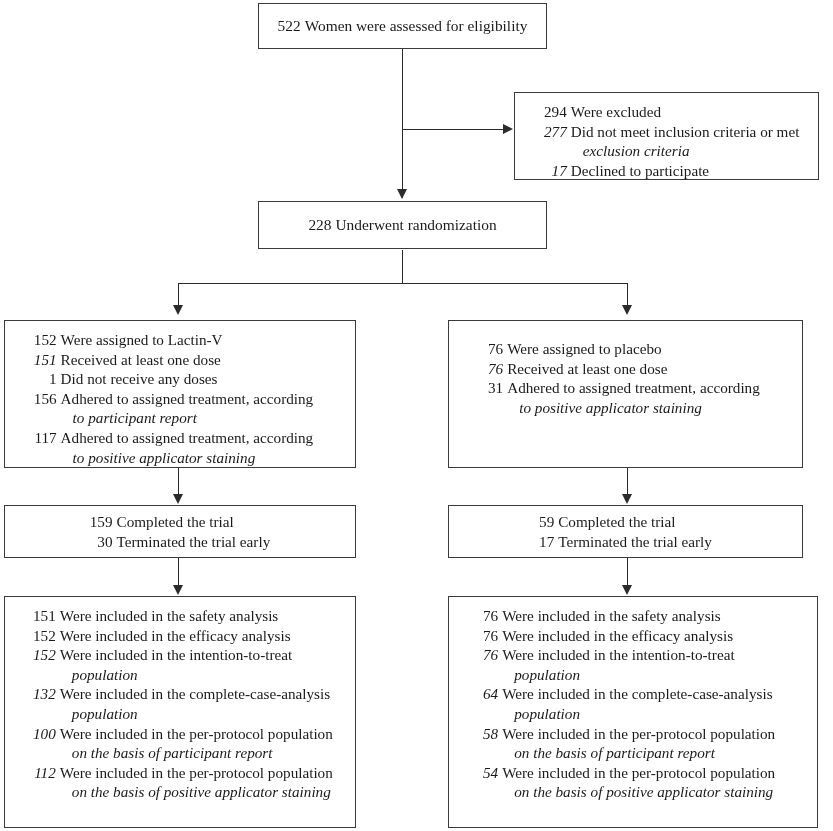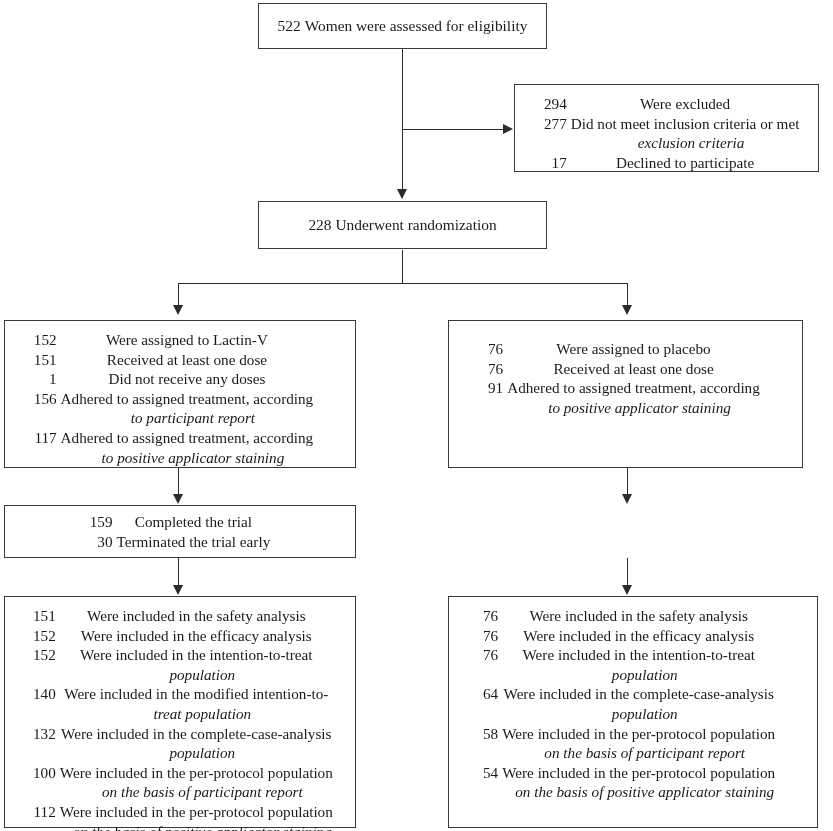--- a/index.html
+++ b/index.html
@@ -18,22 +18,22 @@
     box-sizing:border-box;
     border:1.2px solid #3a3a3a;
     background:#ffffff;
   }
 
   
   .rows{display:table;border-collapse:collapse;}
   .row{display:table-row;}
   .num,.lbl{display:table-cell;vertical-align:top;white-space:pre-wrap;}
   .num{text-align:right;padding-right:4px;white-space:nowrap;}
-  .lbl{text-align:center;}
-  .lvl1 > .num{padding-left:16px;}
+  .lbl{text-align:left;}
+  .lvl1 > .num{padding-left:16px;font-style:italic;}
   .lvl2 > .num{padding-left:32px;}
   .lbl .cont{display:block;padding-left:12px;font-style:italic;}
 
   .t15{font-size:15.2px;line-height:19.6px;}
   .t155{font-size:15.4px;line-height:20.4px;}
   .center-rows{display:flex;justify-content:center;align-items:center;height:100%;}
 
   
   .vline{position:absolute;width:1.4px;background:#2b2b2b;}
   .hline{position:absolute;height:1.4px;background:#2b2b2b;}
@@ -82,21 +82,21 @@
     <div class="center-rows">
       <div class="rows t155">
         <div class="row">
           <span class="num">522</span>
           <span class="lbl">Women were assessed for eligibility</span>
         </div>
       </div>
     </div>
   </div>
 
-  <div class="box" style="left:514px;top:84px;width:305px;height:88px;padding:9px 10px 0 13px;">
+  <div class="box" style="left:514px;top:92px;width:305px;height:88px;padding:9px 10px 0 13px;">
     <div class="rows t15">
       <div class="row">
         <span class="num">294</span>
         <span class="lbl">Were excluded</span>
       </div>
       <div class="row lvl1">
         <span class="num">277</span>
         <span class="lbl"><span>Did not meet inclusion criteria or met</span><span class="cont">exclusion criteria</span></span>
       </div>
       <div class="row lvl1">
@@ -146,61 +146,71 @@
     <div class="rows t15">
       <div class="row">
         <span class="num">76</span>
         <span class="lbl">Were assigned to placebo</span>
       </div>
       <div class="row lvl1">
         <span class="num">76</span>
         <span class="lbl">Received at least one dose</span>
       </div>
       <div class="row">
-        <span class="num">91</span>
+        <span class="num">31</span>
         <span class="lbl"><span>Adhered to assigned treatment, according</span><span class="cont">to positive applicator staining</span></span>
       </div>
     </div>
   </div>
 
   <div class="box" style="left:4px;top:505px;width:352px;height:53px;">
     <div class="center-rows">
       <div class="rows t15">
         <div class="row">
           <span class="num">159</span>
           <span class="lbl">Completed the trial</span>
         </div>
         <div class="row">
           <span class="num">30</span>
           <span class="lbl">Terminated the trial early</span>
         </div>
       </div>
     </div>
   </div>
 
+  <div class="box" style="left:448px;top:505px;width:355px;height:53px;">
+    <div class="center-rows">
+      <div class="rows t15">
+        <div class="row">
+          <span class="num">59</span>
+          <span class="lbl">Completed the trial</span>
+        </div>
+        <div class="row">
+          <span class="num">17</span>
+          <span class="lbl">Terminated the trial early</span>
+        </div>
+      </div>
+    </div>
+  </div>
 
   <div class="box" style="left:4px;top:596px;width:352px;height:232px;padding:9px 4px 0 12px;">
     <div class="rows t15">
       <div class="row">
         <span class="num">151</span>
         <span class="lbl">Were included in the safety analysis</span>
       </div>
       <div class="row">
         <span class="num">152</span>
         <span class="lbl">Were included in the efficacy analysis</span>
       </div>
       <div class="row lvl1">
         <span class="num">152</span>
         <span class="lbl"><span>Were included in the intention-to-treat</span><span class="cont">population</span></span>
       </div>
       <div class="row lvl1">
-        <span class="num">140</span>
-        <span class="lbl"><span>Were included in the modified intention-to-</span><span class="cont">treat population</span></span>
-      </div>
-      <div class="row lvl1">
         <span class="num">132</span>
         <span class="lbl"><span>Were included in the complete-case-analysis</span><span class="cont">population</span></span>
       </div>
       <div class="row lvl1">
         <span class="num">100</span>
         <span class="lbl"><span>Were included in the per-protocol population</span><span class="cont">on the basis of participant report</span></span>
       </div>
       <div class="row lvl1">
         <span class="num">112</span>
         <span class="lbl"><span>Were included in the per-protocol population</span><span class="cont">on the basis of positive applicator staining</span></span>

